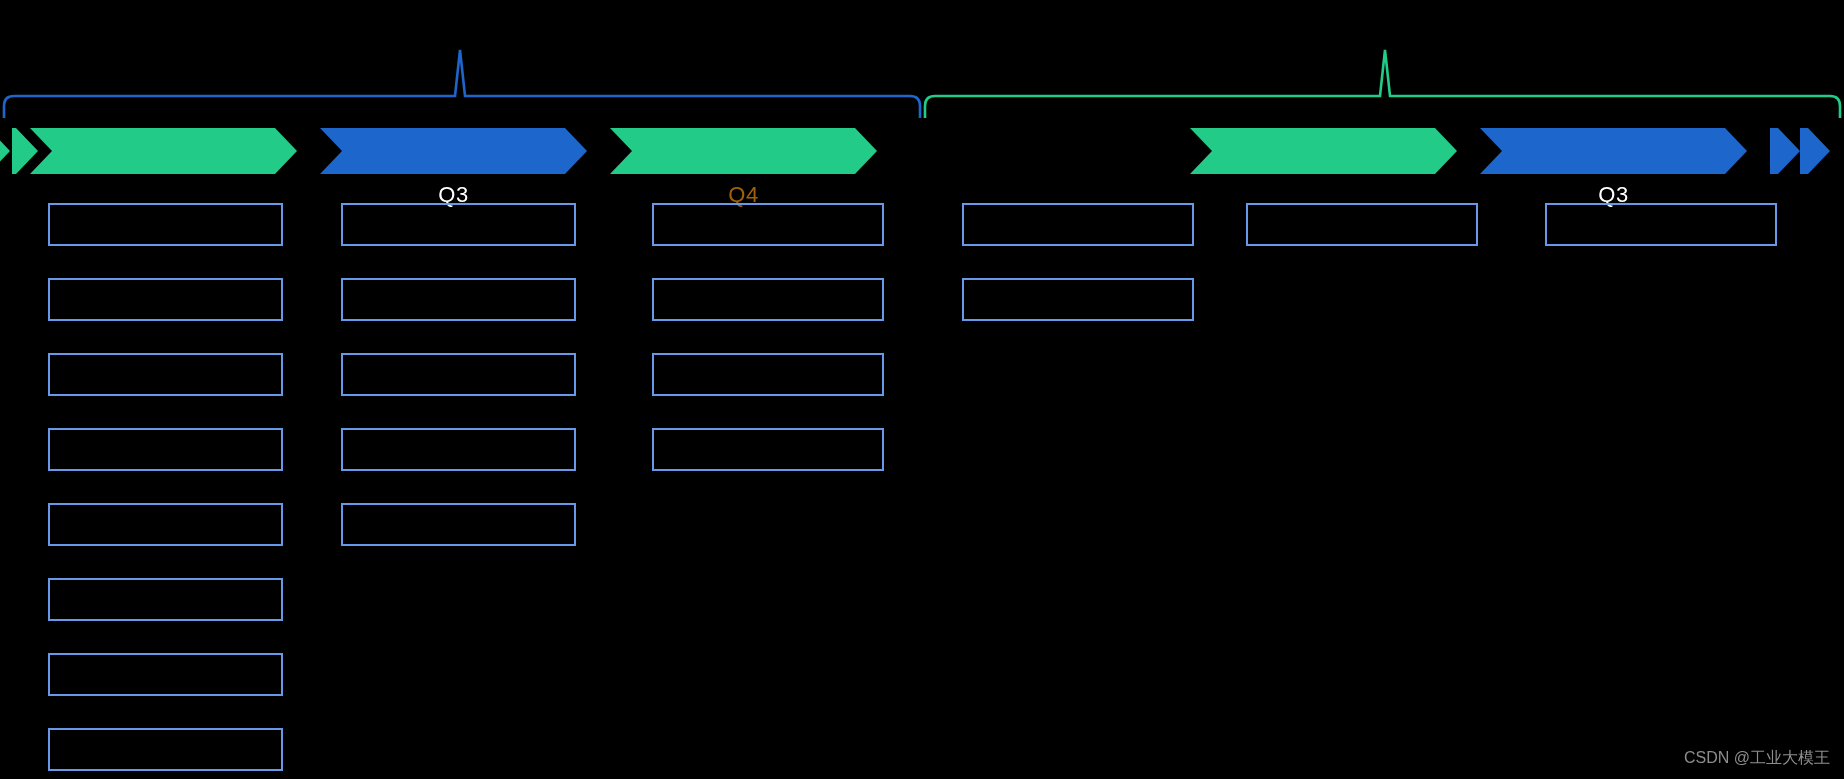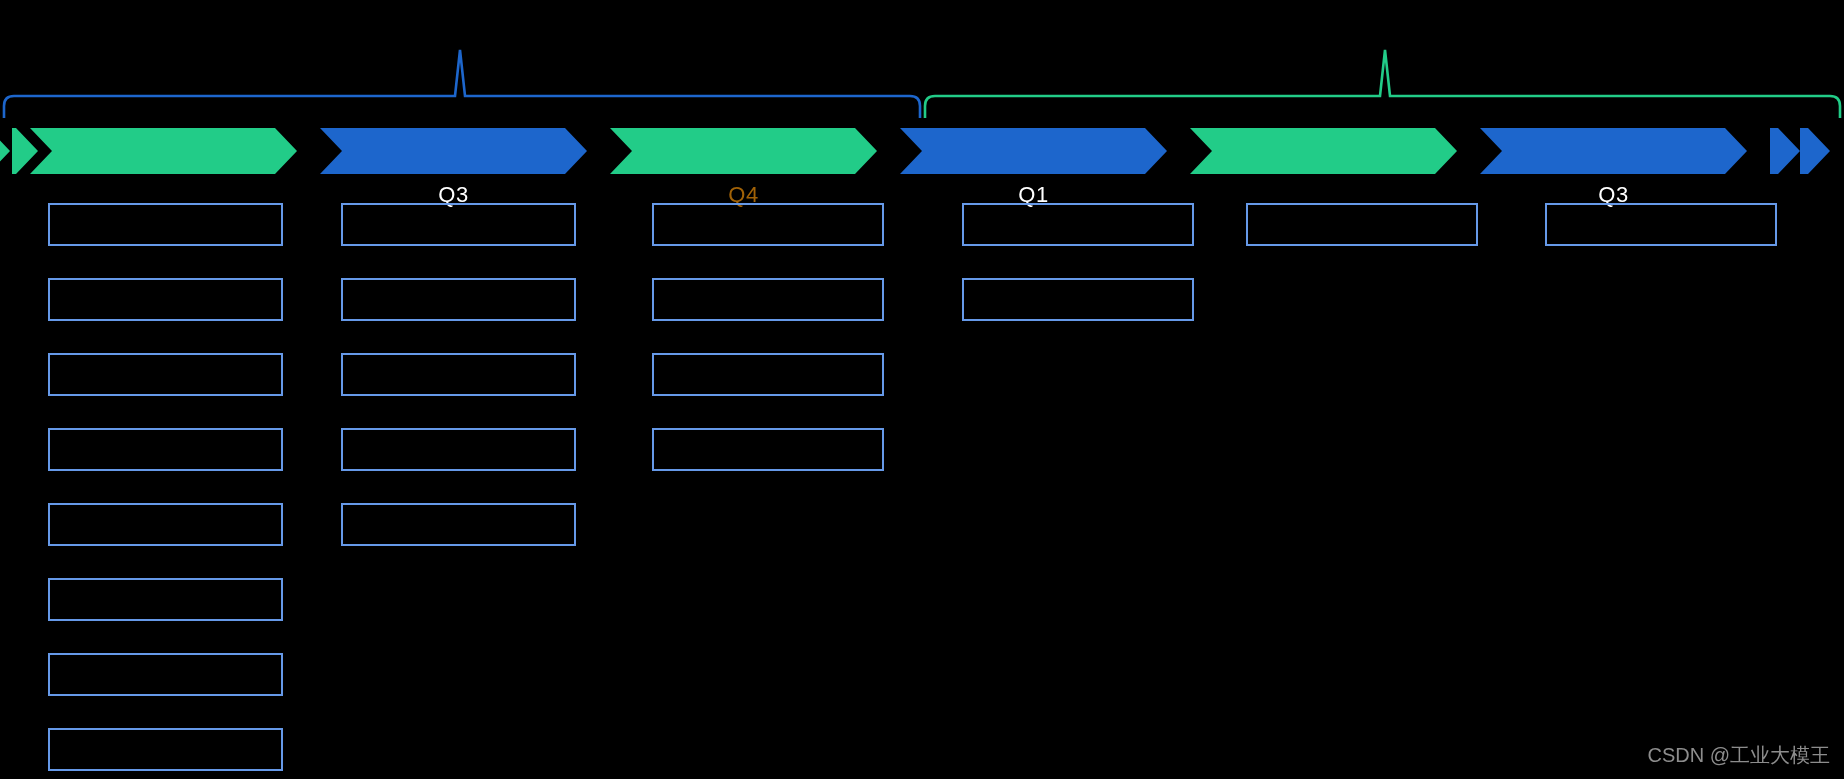--- a/index.html
+++ b/index.html
@@ -62,21 +62,21 @@
     position: absolute;
     border: 2px solid #6699e8;
     background: transparent;
     box-sizing: border-box;
   }
   .watermark {
     position: absolute;
     right: 14px;
     bottom: 10px;
     color: #8d8d8d;
-    font-size: 20px;
+    font-size: 16px;
     font-family: "Liberation Sans", sans-serif;
     white-space: nowrap;
     margin-left: 36px;
   }
 </style>
 </head>
 <body>
 
 <div id="root">
 
@@ -96,26 +96,20 @@
         <svg class="seg-shape" viewBox="0 0 267 46" preserveAspectRatio="none" width="267" height="46">
           <polygon points="0,0 245,0 267,23 245,46 0,46 22,23" fill="#1d66cc"></polygon>
         </svg>
         <div class="seg-label" style="color: rgb(255, 255, 255);">Q3</div>
       </div>
       <div class="seg" style="left: 610px; width: 267px;">
         <svg class="seg-shape" viewBox="0 0 267 46" preserveAspectRatio="none" width="267" height="46">
           <polygon points="0,0 245,0 267,23 245,46 0,46 22,23" fill="#22cc88"></polygon>
         </svg>
         <div class="seg-label" style="color: #a16207;">Q4</div>
-      </div>
-      <div class="seg" style="left: 900px; width: 267px;">
-        <svg class="seg-shape" viewBox="0 0 267 46" preserveAspectRatio="none" width="267" height="46">
-          <polygon points="0,0 245,0 267,23 245,46 0,46 22,23" fill="#1d66cc"></polygon>
-        </svg>
-        <div class="seg-label" style="color: rgb(255, 255, 255);">Q1</div>
       </div>
       <div class="seg" style="left: 1190px; width: 267px;">
         <svg class="seg-shape" viewBox="0 0 267 46" preserveAspectRatio="none" width="267" height="46">
           <polygon points="0,0 245,0 267,23 245,46 0,46 22,23" fill="#22cc88"></polygon>
         </svg>
         <div class="seg-label" style="color: rgb(0, 0, 0);">Q2</div>
       </div>
       <div class="seg" style="left: 1480px; width: 267px;">
         <svg class="seg-shape" viewBox="0 0 267 46" preserveAspectRatio="none" width="267" height="46">
           <polygon points="0,0 245,0 267,23 245,46 0,46 22,23" fill="#1d66cc"></polygon>

